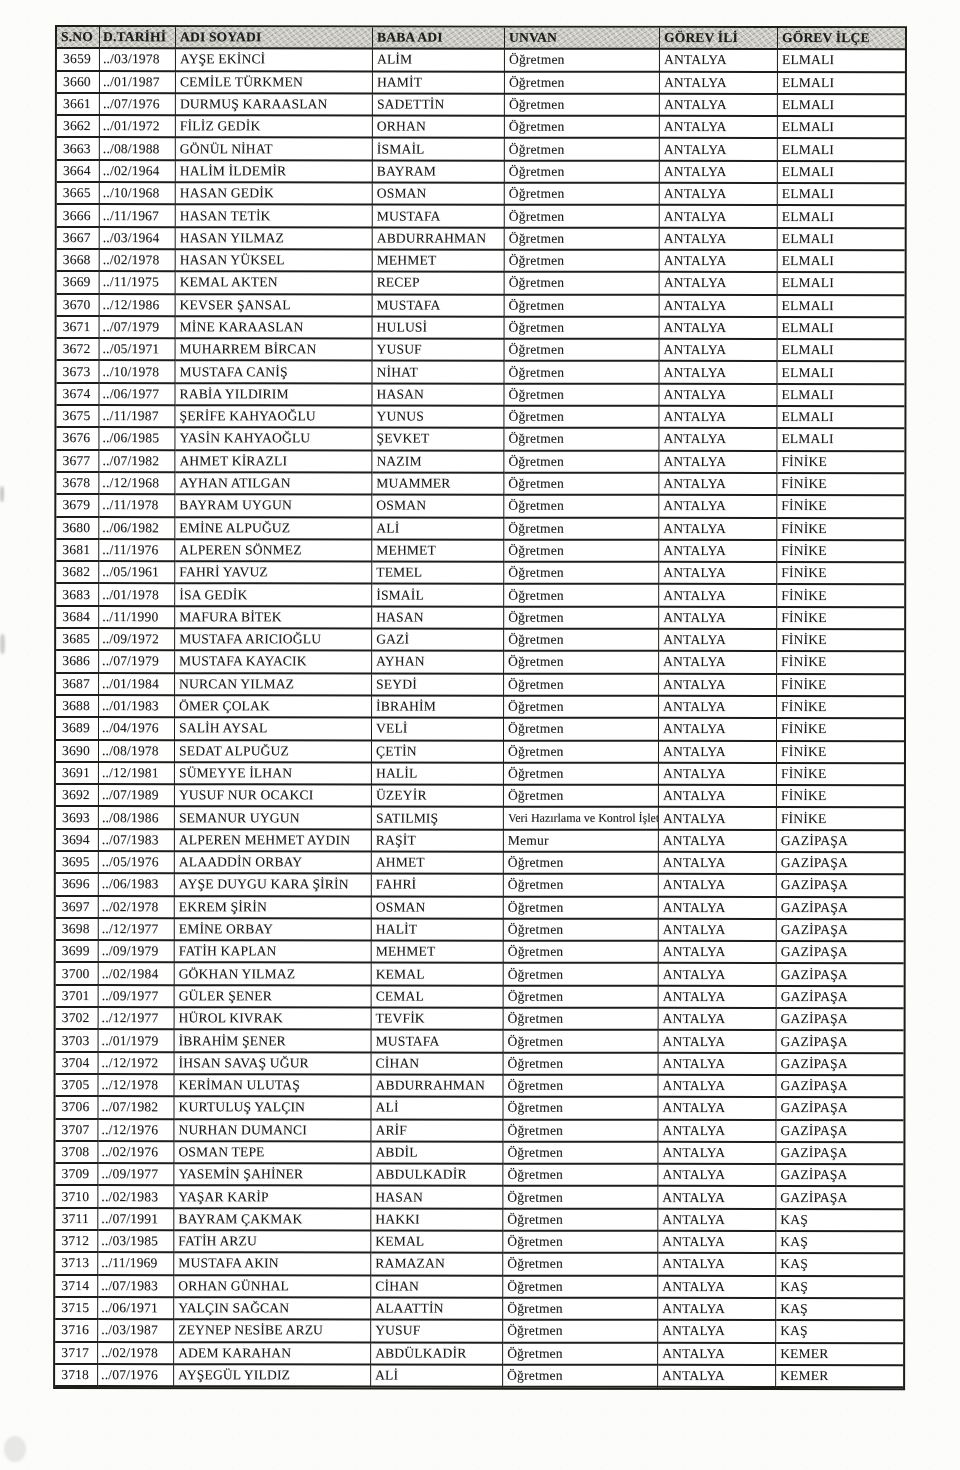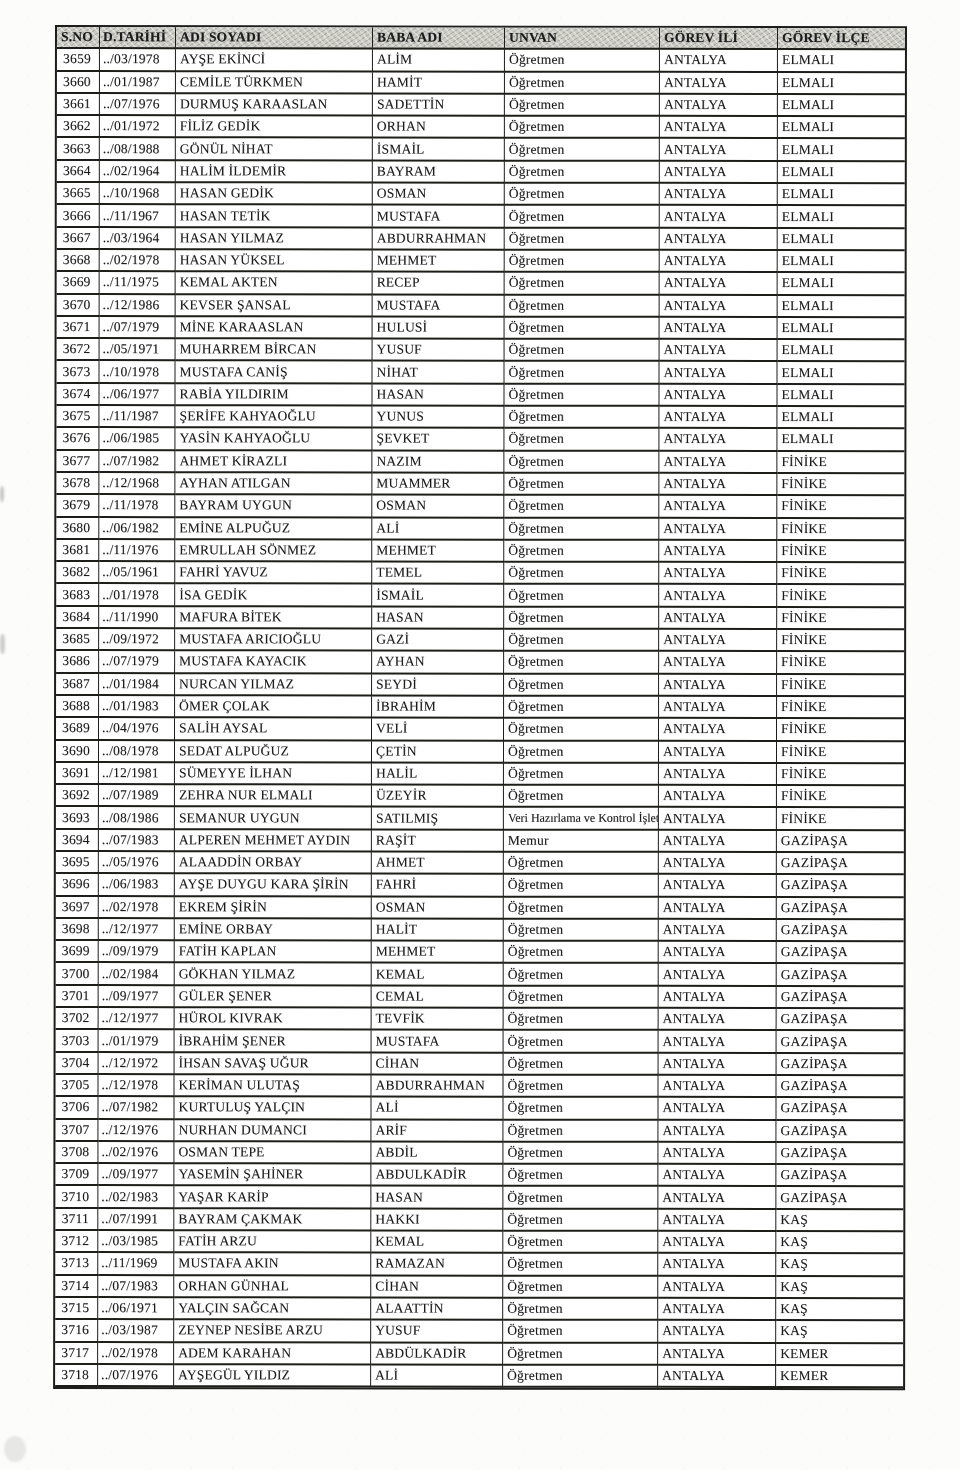--- a/index.html
+++ b/index.html
@@ -93,32 +93,32 @@
     <div class="row"><div class="cell c0">3671</div><div class="cell c1">../07/1979</div><div class="cell c2">MİNE KARAASLAN</div><div class="cell c3">HULUSİ</div><div class="cell c4">Öğretmen</div><div class="cell c5">ANTALYA</div><div class="cell c6">ELMALI</div></div>
     <div class="row"><div class="cell c0">3672</div><div class="cell c1">../05/1971</div><div class="cell c2">MUHARREM BİRCAN</div><div class="cell c3">YUSUF</div><div class="cell c4">Öğretmen</div><div class="cell c5">ANTALYA</div><div class="cell c6">ELMALI</div></div>
     <div class="row"><div class="cell c0">3673</div><div class="cell c1">../10/1978</div><div class="cell c2">MUSTAFA CANİŞ</div><div class="cell c3">NİHAT</div><div class="cell c4">Öğretmen</div><div class="cell c5">ANTALYA</div><div class="cell c6">ELMALI</div></div>
     <div class="row"><div class="cell c0">3674</div><div class="cell c1">../06/1977</div><div class="cell c2">RABİA YILDIRIM</div><div class="cell c3">HASAN</div><div class="cell c4">Öğretmen</div><div class="cell c5">ANTALYA</div><div class="cell c6">ELMALI</div></div>
     <div class="row"><div class="cell c0">3675</div><div class="cell c1">../11/1987</div><div class="cell c2">ŞERİFE KAHYAOĞLU</div><div class="cell c3">YUNUS</div><div class="cell c4">Öğretmen</div><div class="cell c5">ANTALYA</div><div class="cell c6">ELMALI</div></div>
     <div class="row"><div class="cell c0">3676</div><div class="cell c1">../06/1985</div><div class="cell c2">YASİN KAHYAOĞLU</div><div class="cell c3">ŞEVKET</div><div class="cell c4">Öğretmen</div><div class="cell c5">ANTALYA</div><div class="cell c6">ELMALI</div></div>
     <div class="row"><div class="cell c0">3677</div><div class="cell c1">../07/1982</div><div class="cell c2">AHMET KİRAZLI</div><div class="cell c3">NAZIM</div><div class="cell c4">Öğretmen</div><div class="cell c5">ANTALYA</div><div class="cell c6">FİNİKE</div></div>
     <div class="row"><div class="cell c0">3678</div><div class="cell c1">../12/1968</div><div class="cell c2">AYHAN ATILGAN</div><div class="cell c3">MUAMMER</div><div class="cell c4">Öğretmen</div><div class="cell c5">ANTALYA</div><div class="cell c6">FİNİKE</div></div>
     <div class="row"><div class="cell c0">3679</div><div class="cell c1">../11/1978</div><div class="cell c2">BAYRAM UYGUN</div><div class="cell c3">OSMAN</div><div class="cell c4">Öğretmen</div><div class="cell c5">ANTALYA</div><div class="cell c6">FİNİKE</div></div>
     <div class="row"><div class="cell c0">3680</div><div class="cell c1">../06/1982</div><div class="cell c2">EMİNE ALPUĞUZ</div><div class="cell c3">ALİ</div><div class="cell c4">Öğretmen</div><div class="cell c5">ANTALYA</div><div class="cell c6">FİNİKE</div></div>
-    <div class="row"><div class="cell c0">3681</div><div class="cell c1">../11/1976</div><div class="cell c2">EMRULLAH SÖNMEZ</div><div class="cell c3">MEHMET</div><div class="cell c4">Öğretmen</div><div class="cell c5">ANTALYA</div><div class="cell c6">FİNİKE</div></div>
+    <div class="row"><div class="cell c0">3681</div><div class="cell c1">../11/1976</div><div class="cell c2">ALPEREN SÖNMEZ</div><div class="cell c3">MEHMET</div><div class="cell c4">Öğretmen</div><div class="cell c5">ANTALYA</div><div class="cell c6">FİNİKE</div></div>
     <div class="row"><div class="cell c0">3682</div><div class="cell c1">../05/1961</div><div class="cell c2">FAHRİ YAVUZ</div><div class="cell c3">TEMEL</div><div class="cell c4">Öğretmen</div><div class="cell c5">ANTALYA</div><div class="cell c6">FİNİKE</div></div>
     <div class="row"><div class="cell c0">3683</div><div class="cell c1">../01/1978</div><div class="cell c2">İSA GEDİK</div><div class="cell c3">İSMAİL</div><div class="cell c4">Öğretmen</div><div class="cell c5">ANTALYA</div><div class="cell c6">FİNİKE</div></div>
     <div class="row"><div class="cell c0">3684</div><div class="cell c1">../11/1990</div><div class="cell c2">MAFURA BİTEK</div><div class="cell c3">HASAN</div><div class="cell c4">Öğretmen</div><div class="cell c5">ANTALYA</div><div class="cell c6">FİNİKE</div></div>
     <div class="row"><div class="cell c0">3685</div><div class="cell c1">../09/1972</div><div class="cell c2">MUSTAFA ARICIOĞLU</div><div class="cell c3">GAZİ</div><div class="cell c4">Öğretmen</div><div class="cell c5">ANTALYA</div><div class="cell c6">FİNİKE</div></div>
     <div class="row"><div class="cell c0">3686</div><div class="cell c1">../07/1979</div><div class="cell c2">MUSTAFA KAYACIK</div><div class="cell c3">AYHAN</div><div class="cell c4">Öğretmen</div><div class="cell c5">ANTALYA</div><div class="cell c6">FİNİKE</div></div>
     <div class="row"><div class="cell c0">3687</div><div class="cell c1">../01/1984</div><div class="cell c2">NURCAN YILMAZ</div><div class="cell c3">SEYDİ</div><div class="cell c4">Öğretmen</div><div class="cell c5">ANTALYA</div><div class="cell c6">FİNİKE</div></div>
     <div class="row"><div class="cell c0">3688</div><div class="cell c1">../01/1983</div><div class="cell c2">ÖMER ÇOLAK</div><div class="cell c3">İBRAHİM</div><div class="cell c4">Öğretmen</div><div class="cell c5">ANTALYA</div><div class="cell c6">FİNİKE</div></div>
     <div class="row"><div class="cell c0">3689</div><div class="cell c1">../04/1976</div><div class="cell c2">SALİH AYSAL</div><div class="cell c3">VELİ</div><div class="cell c4">Öğretmen</div><div class="cell c5">ANTALYA</div><div class="cell c6">FİNİKE</div></div>
     <div class="row"><div class="cell c0">3690</div><div class="cell c1">../08/1978</div><div class="cell c2">SEDAT ALPUĞUZ</div><div class="cell c3">ÇETİN</div><div class="cell c4">Öğretmen</div><div class="cell c5">ANTALYA</div><div class="cell c6">FİNİKE</div></div>
     <div class="row"><div class="cell c0">3691</div><div class="cell c1">../12/1981</div><div class="cell c2">SÜMEYYE İLHAN</div><div class="cell c3">HALİL</div><div class="cell c4">Öğretmen</div><div class="cell c5">ANTALYA</div><div class="cell c6">FİNİKE</div></div>
-    <div class="row"><div class="cell c0">3692</div><div class="cell c1">../07/1989</div><div class="cell c2">ZEHRA NUR ELMALI</div><div class="cell c3">ÜZEYİR</div><div class="cell c4">Öğretmen</div><div class="cell c5">ANTALYA</div><div class="cell c6">FİNİKE</div></div>
+    <div class="row"><div class="cell c0">3692</div><div class="cell c1">../07/1989</div><div class="cell c2">YUSUF NUR OCAKCI</div><div class="cell c3">ÜZEYİR</div><div class="cell c4">Öğretmen</div><div class="cell c5">ANTALYA</div><div class="cell c6">FİNİKE</div></div>
     <div class="row"><div class="cell c0">3693</div><div class="cell c1">../08/1986</div><div class="cell c2">SEMANUR UYGUN</div><div class="cell c3">SATILMIŞ</div><div class="cell c4 small-title">Veri Hazırlama ve Kontrol İşletmeni</div><div class="cell c5">ANTALYA</div><div class="cell c6">FİNİKE</div></div>
     <div class="row"><div class="cell c0">3694</div><div class="cell c1">../07/1983</div><div class="cell c2">ALPEREN MEHMET AYDIN</div><div class="cell c3">RAŞİT</div><div class="cell c4">Memur</div><div class="cell c5">ANTALYA</div><div class="cell c6">GAZİPAŞA</div></div>
     <div class="row"><div class="cell c0">3695</div><div class="cell c1">../05/1976</div><div class="cell c2">ALAADDİN ORBAY</div><div class="cell c3">AHMET</div><div class="cell c4">Öğretmen</div><div class="cell c5">ANTALYA</div><div class="cell c6">GAZİPAŞA</div></div>
     <div class="row"><div class="cell c0">3696</div><div class="cell c1">../06/1983</div><div class="cell c2">AYŞE DUYGU KARA ŞİRİN</div><div class="cell c3">FAHRİ</div><div class="cell c4">Öğretmen</div><div class="cell c5">ANTALYA</div><div class="cell c6">GAZİPAŞA</div></div>
     <div class="row"><div class="cell c0">3697</div><div class="cell c1">../02/1978</div><div class="cell c2">EKREM ŞİRİN</div><div class="cell c3">OSMAN</div><div class="cell c4">Öğretmen</div><div class="cell c5">ANTALYA</div><div class="cell c6">GAZİPAŞA</div></div>
     <div class="row"><div class="cell c0">3698</div><div class="cell c1">../12/1977</div><div class="cell c2">EMİNE ORBAY</div><div class="cell c3">HALİT</div><div class="cell c4">Öğretmen</div><div class="cell c5">ANTALYA</div><div class="cell c6">GAZİPAŞA</div></div>
     <div class="row"><div class="cell c0">3699</div><div class="cell c1">../09/1979</div><div class="cell c2">FATİH KAPLAN</div><div class="cell c3">MEHMET</div><div class="cell c4">Öğretmen</div><div class="cell c5">ANTALYA</div><div class="cell c6">GAZİPAŞA</div></div>
     <div class="row"><div class="cell c0">3700</div><div class="cell c1">../02/1984</div><div class="cell c2">GÖKHAN YILMAZ</div><div class="cell c3">KEMAL</div><div class="cell c4">Öğretmen</div><div class="cell c5">ANTALYA</div><div class="cell c6">GAZİPAŞA</div></div>
     <div class="row"><div class="cell c0">3701</div><div class="cell c1">../09/1977</div><div class="cell c2">GÜLER ŞENER</div><div class="cell c3">CEMAL</div><div class="cell c4">Öğretmen</div><div class="cell c5">ANTALYA</div><div class="cell c6">GAZİPAŞA</div></div>
     <div class="row"><div class="cell c0">3702</div><div class="cell c1">../12/1977</div><div class="cell c2">HÜROL KIVRAK</div><div class="cell c3">TEVFİK</div><div class="cell c4">Öğretmen</div><div class="cell c5">ANTALYA</div><div class="cell c6">GAZİPAŞA</div></div>

